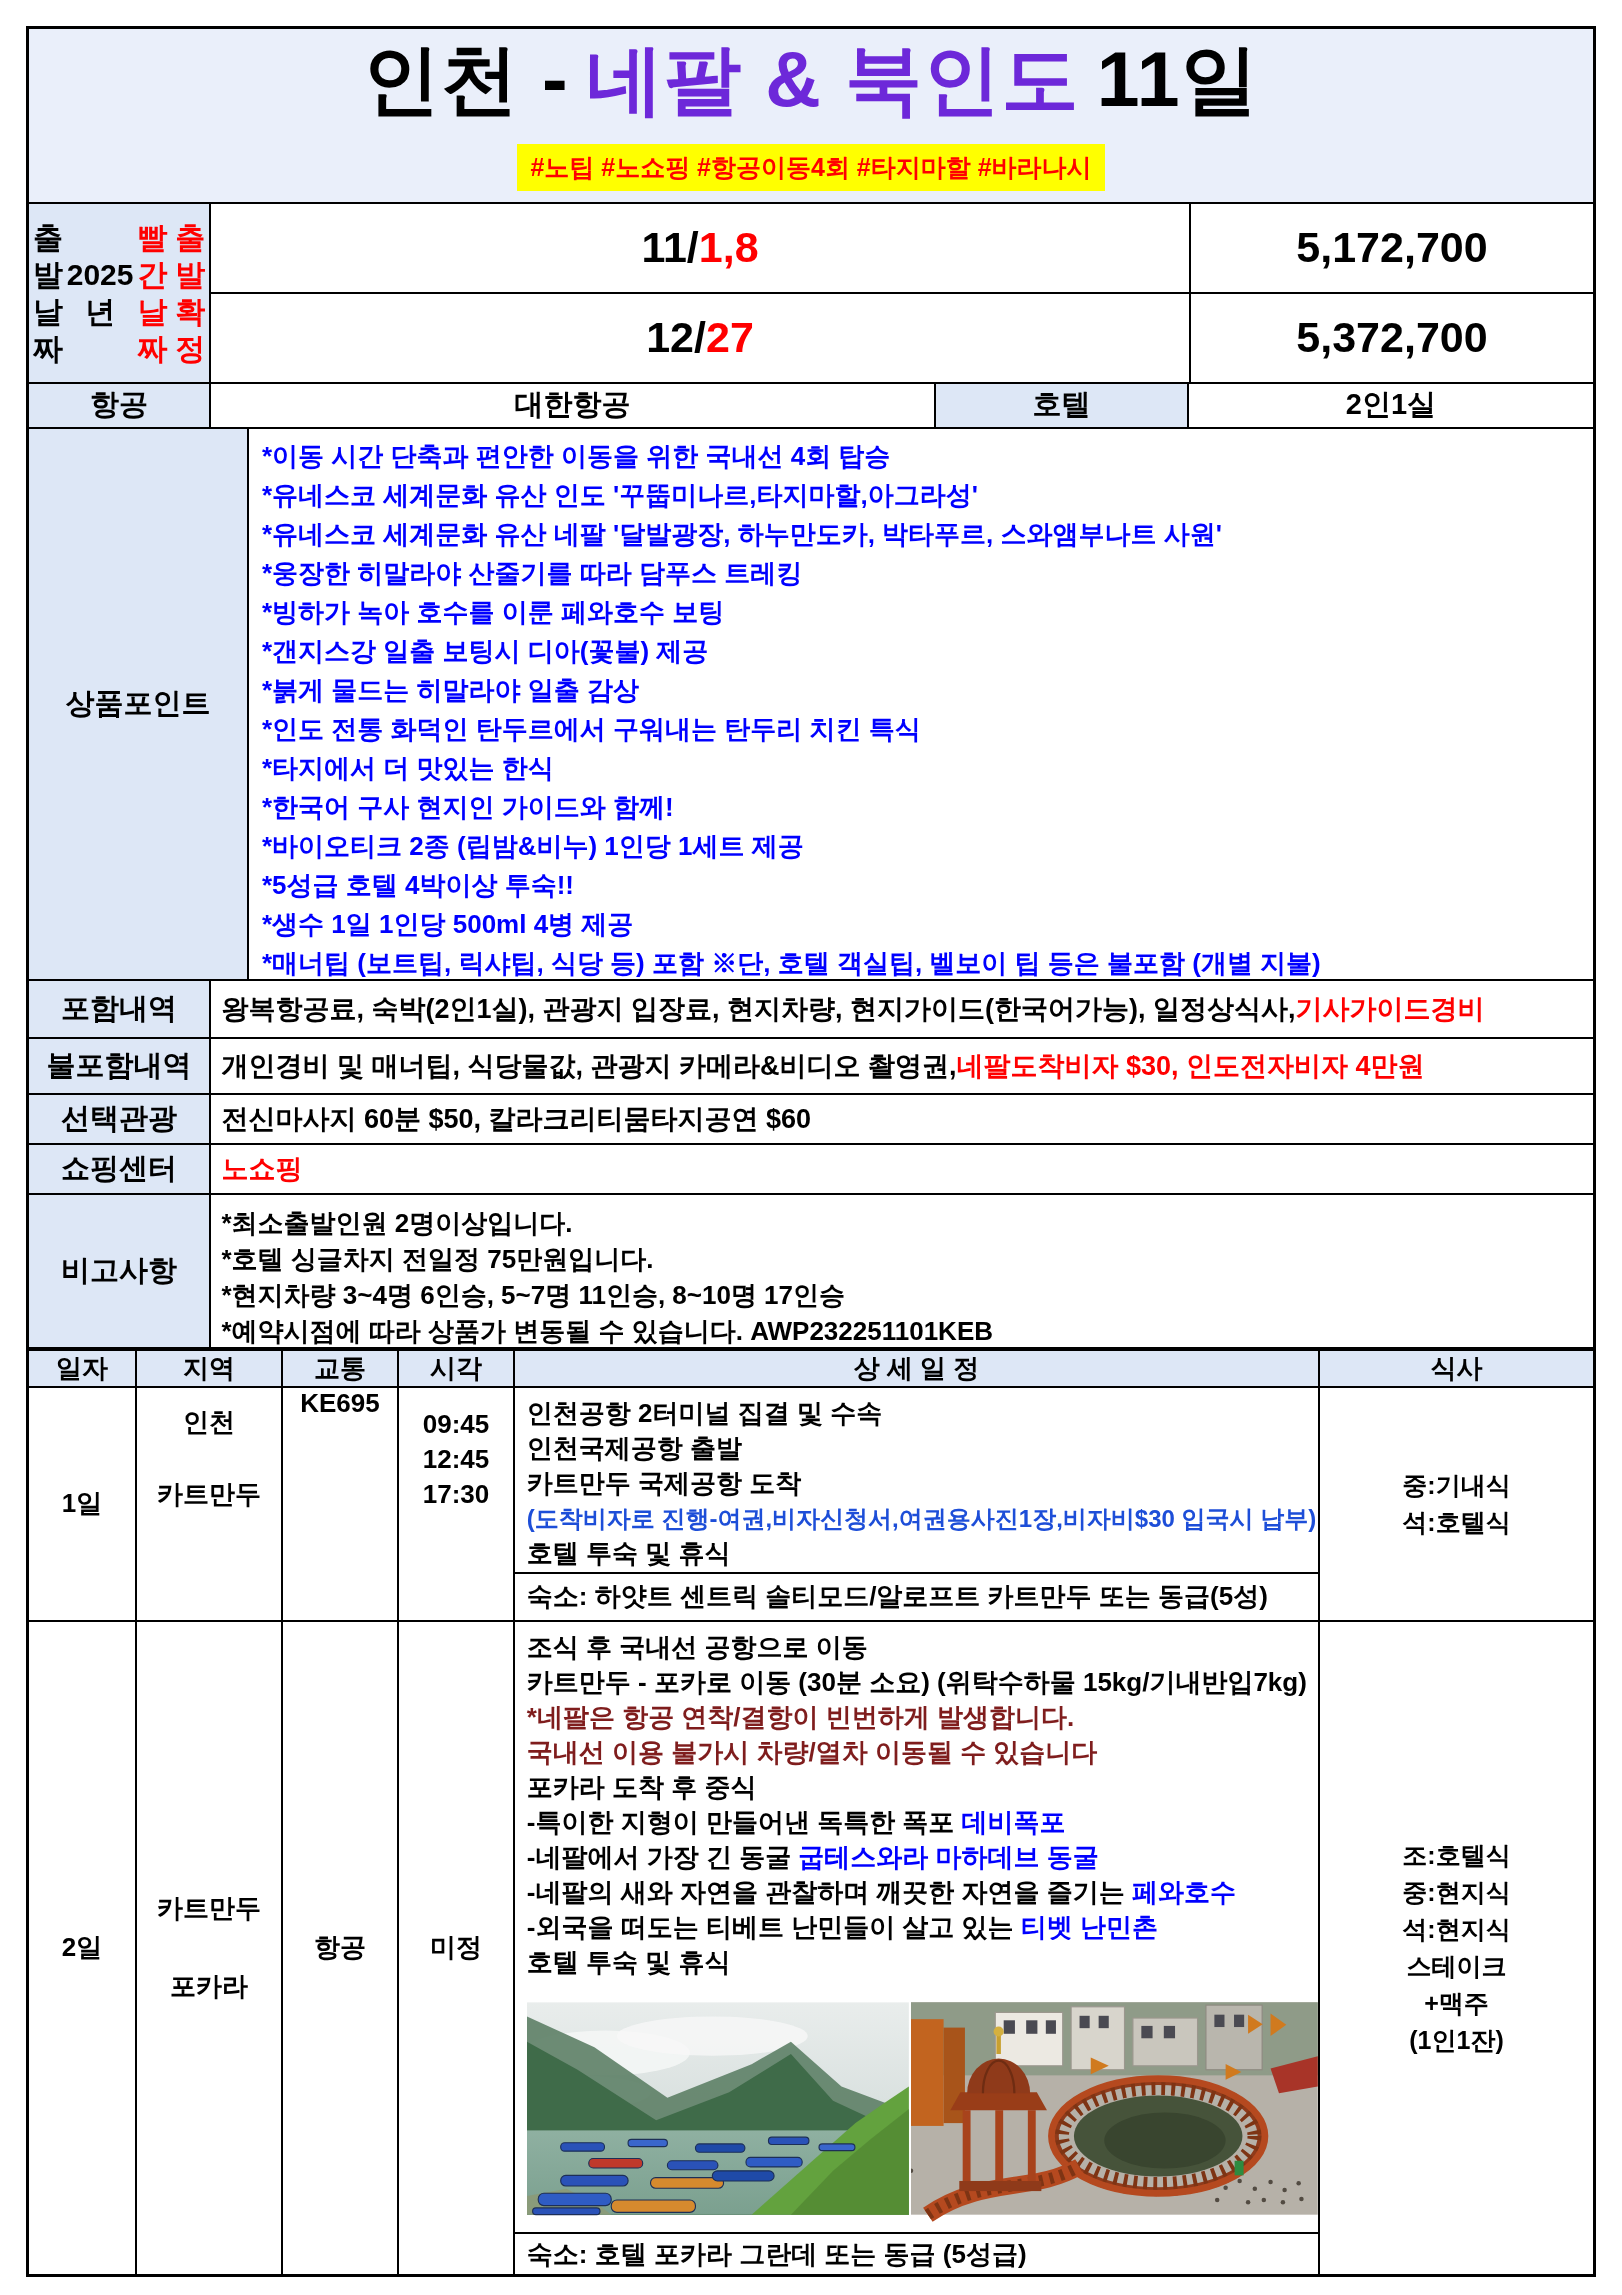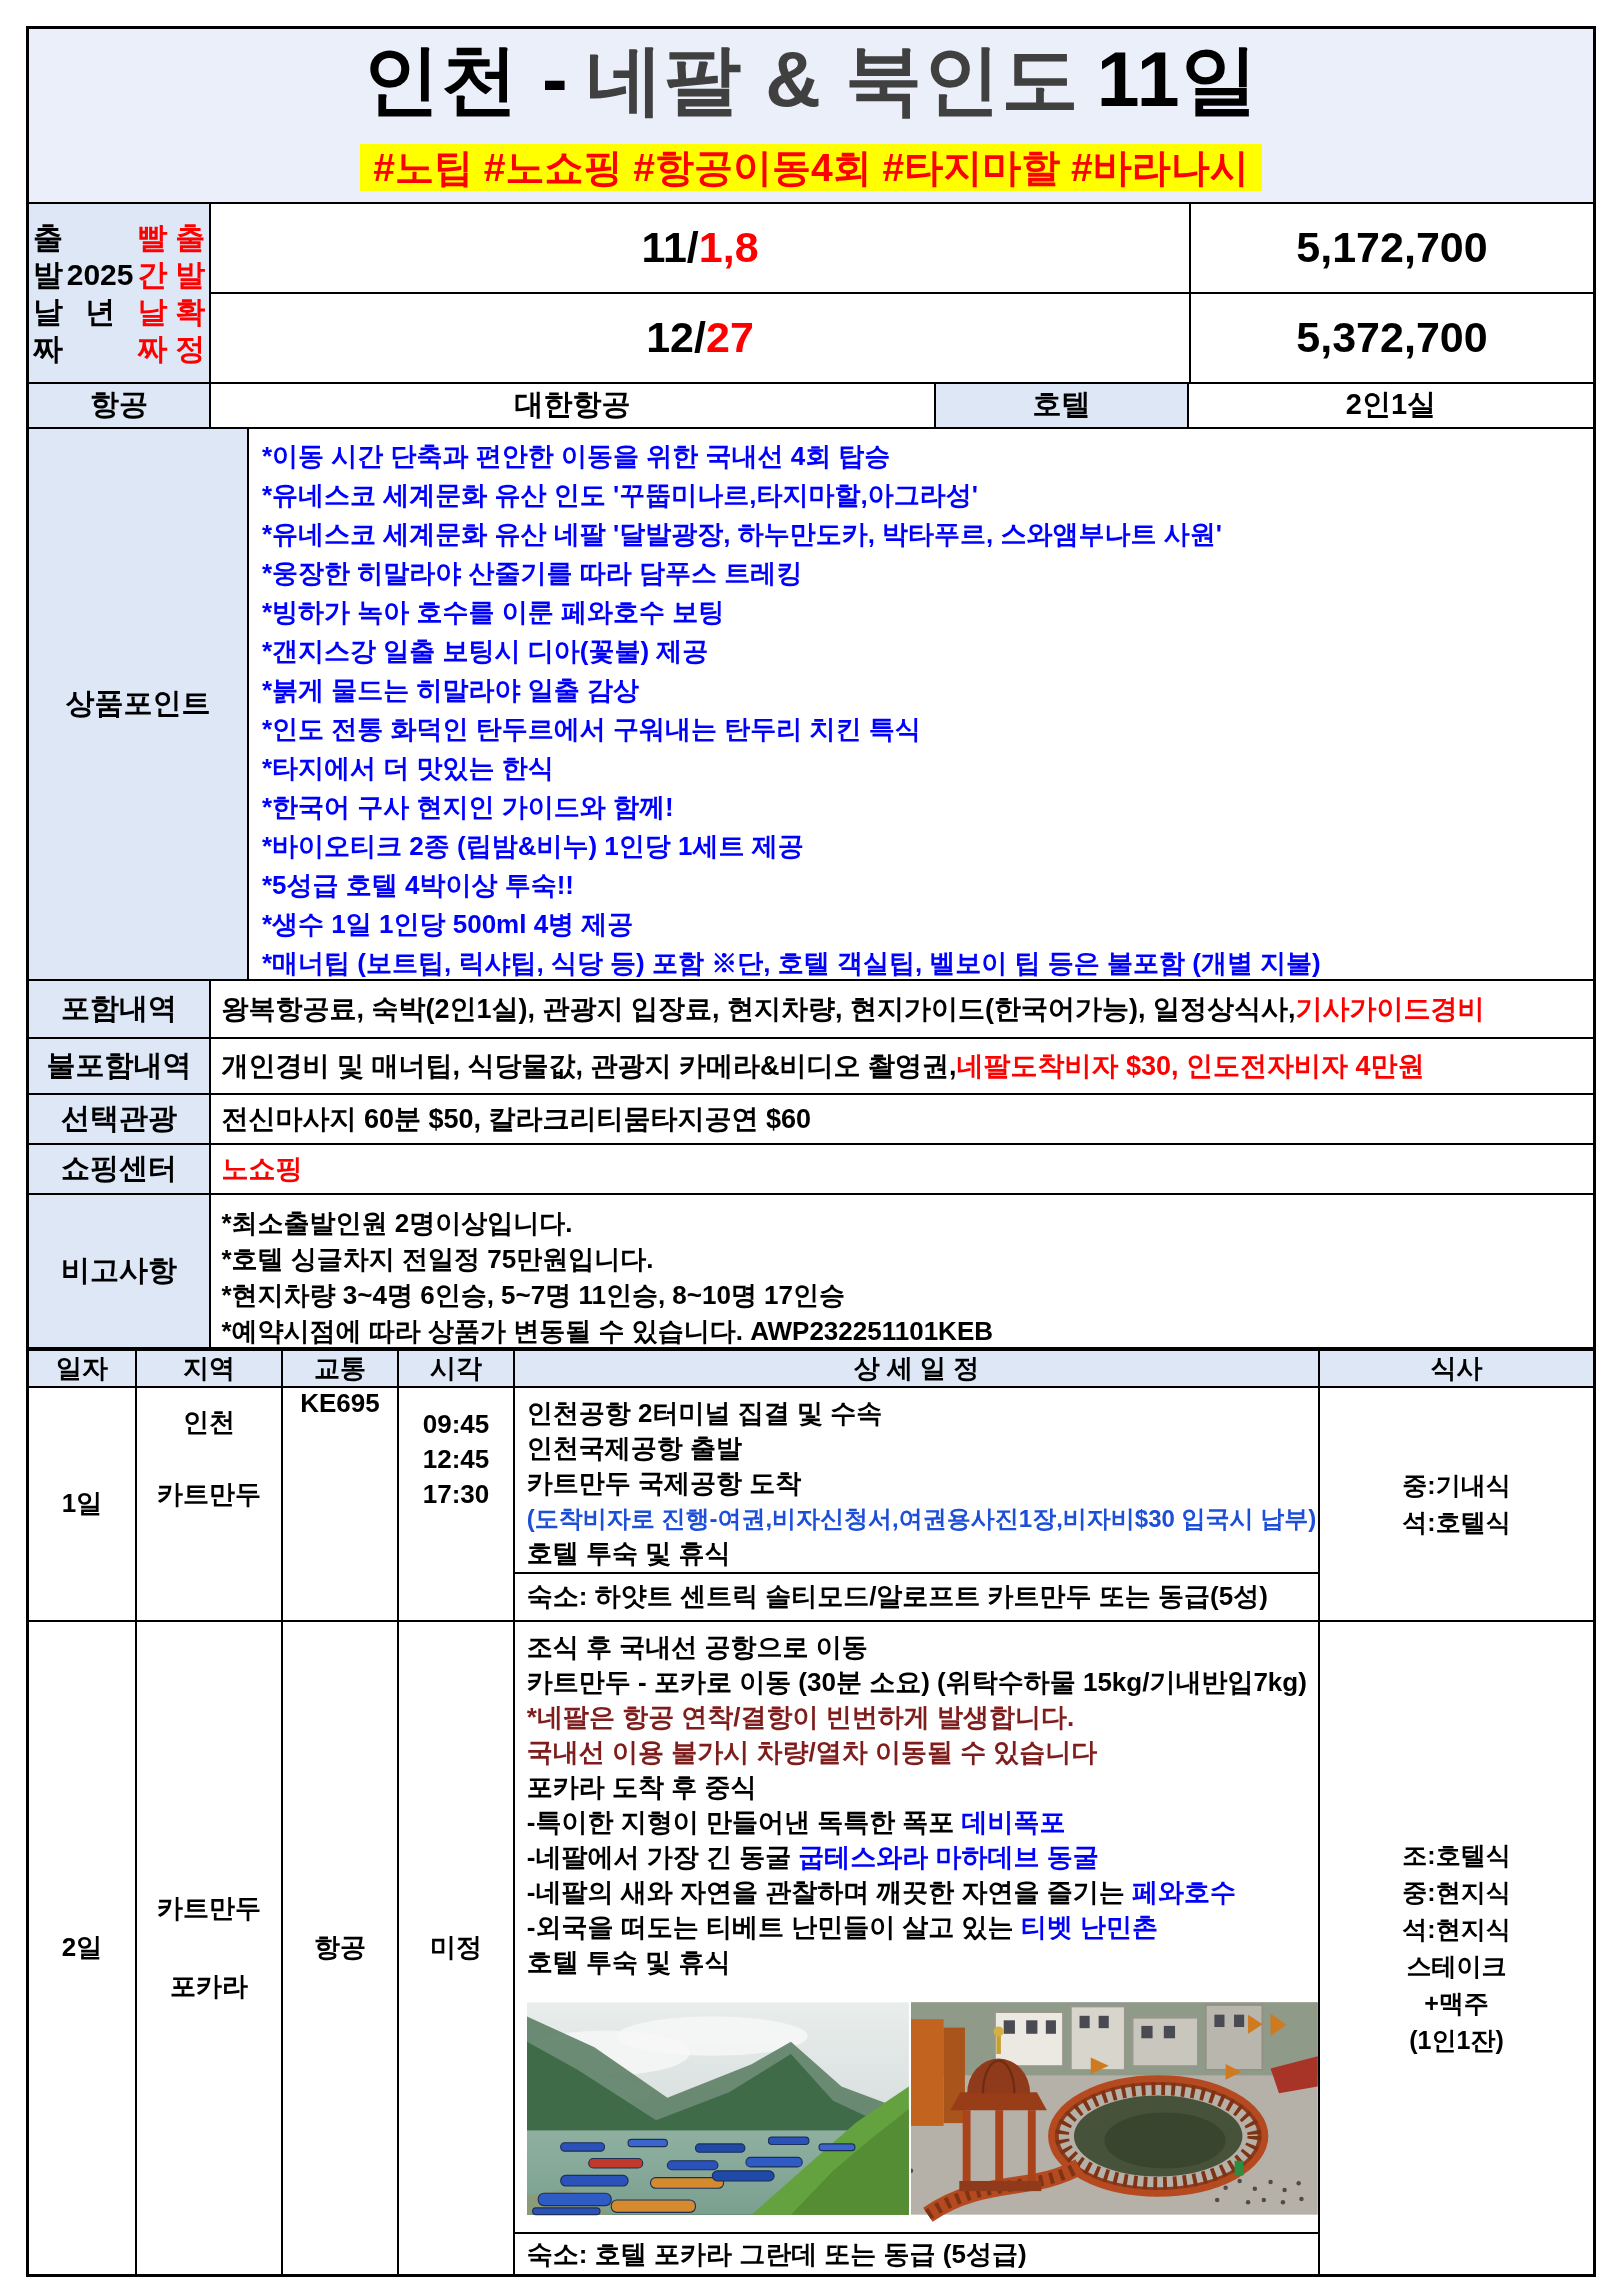--- a/index.html
+++ b/index.html
@@ -9,22 +9,22 @@
   .row{display:flex;flex:0 0 auto}
   .bb{border-bottom:2px solid #000}
   .bb-thick{border-bottom:4.6px solid #000}
   .br{border-right:2px solid #000}
   .bl{border-left:2px solid #000}
   .lbl{background:#dde7f6;display:flex;flex-direction:row;align-items:center;justify-content:center;text-align:center;font-size:29px}
   .center{display:flex;align-items:center;justify-content:center}
   
   .title-sec{height:182px;background:#eaeffa;flex-direction:column;align-items:center;justify-content:center;display:flex}
   .title-line{font-size:77px;letter-spacing:1.3px;line-height:79px;white-space:nowrap}
-  .title-line .t-blue{color:#404040;margin:0 17px}
-  .hashtag-strip{margin-top:25px;background:#ffff00;color:#ff0000;font-size:39px;line-height:41px;padding:2.6px 13px;white-space:nowrap}
+  .title-line .t-blue{color:#6d28d9;margin:0 17px}
+  .hashtag-strip{margin-top:25px;background:#ffff00;color:#ff0000;font-size:25px;line-height:41px;padding:2.6px 13px;white-space:nowrap}
   
   .dates-sec{height:180px}
   .dates-lbl{width:182px;font-size:30px;line-height:37px}
   .dates-right{flex:1;display:flex;flex-direction:column}
   .date-row{flex:1;display:flex}
   .date-cell{flex:1;font-size:43px}
   .price-cell{width:404px;font-size:43px}
   .red{color:#ff0000}
   
   .flight-sec{height:45px;font-size:29px}

